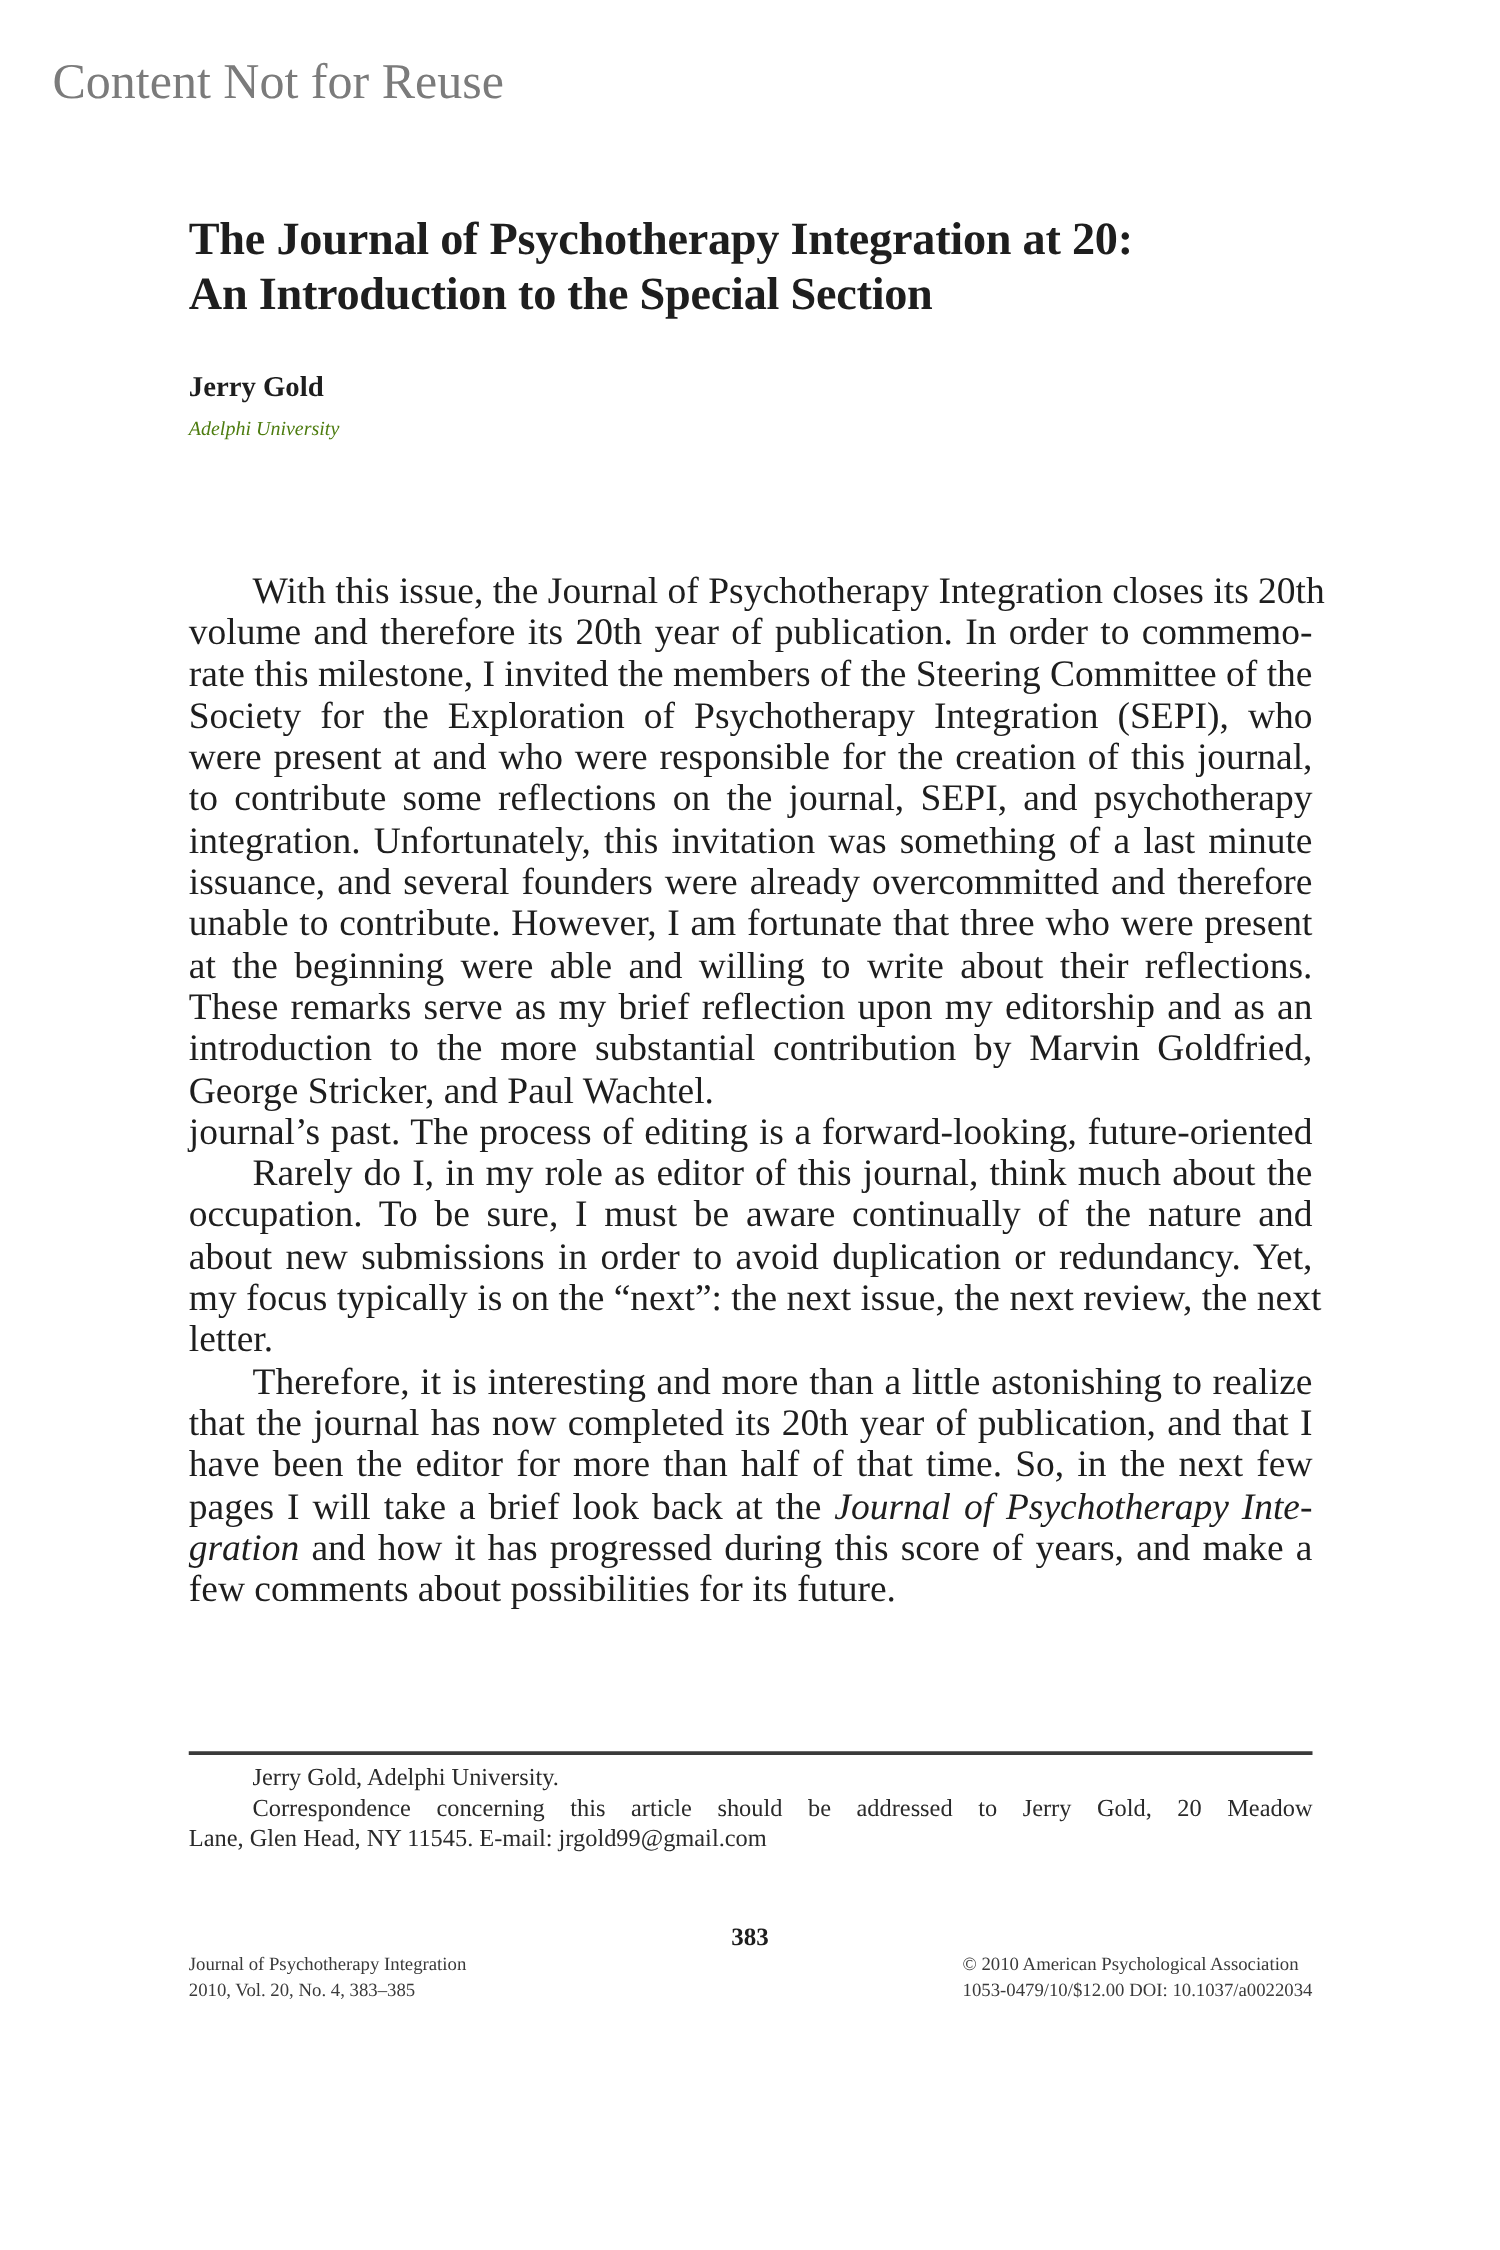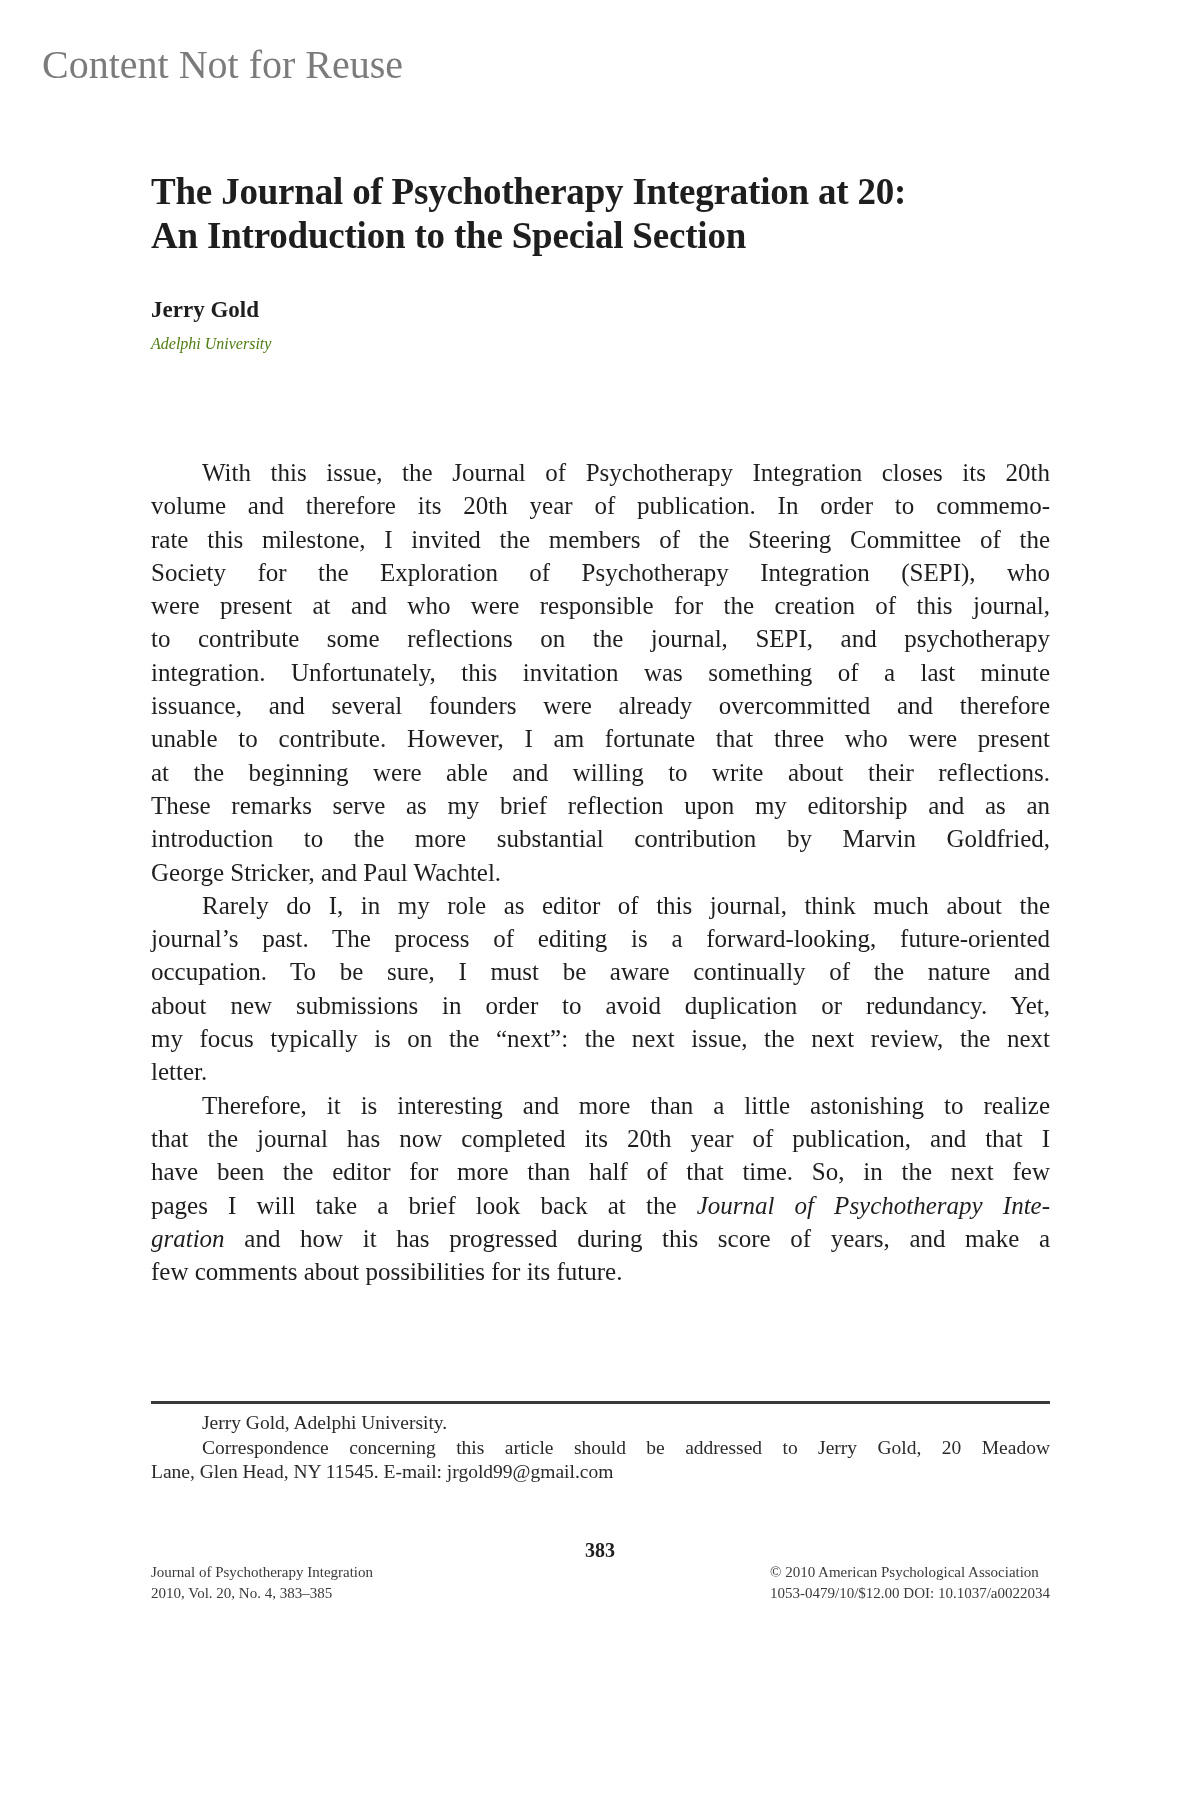--- a/index.html
+++ b/index.html
@@ -18,21 +18,21 @@
     .author {
       position: absolute; left: 151px; top: 295px;
       font-size: 23px; font-weight: bold; line-height: 30px; white-space: nowrap;
     }
     .affil {
       position: absolute; left: 151px; top: 329px;
       font-size: 16px; font-style: italic; line-height: 30px; color: #4d7c0f; white-space: nowrap;
     }
     .body {
       position: absolute; left: 151px; top: 456px; width: 899px;
-      font-size: 25px; line-height: 33.3px; color: #1e1e1e;
+      font-size: 30px; line-height: 33.3px; color: #1e1e1e;
     }
     .line {
       display: block; width: 899px; height: 33.3px; white-space: nowrap;
       text-align: justify; text-align-last: justify; overflow: visible;
     }
     .line.last { text-align: left; text-align-last: left; }
     .line.indent { text-indent: 51px; }
     .line span.it { font-style: italic; }
     .rule {
       position: absolute; left: 151px; top: 1401px; width: 899px; height: 3px; background: #3a3a3a;
@@ -81,22 +81,22 @@
     <div class="line">integration. Unfortunately, this invitation was something of a last minute</div>
     <div class="line">issuance, and several founders were already overcommitted and therefore</div>
     <div class="line">unable to contribute. However, I am fortunate that three who were present</div>
     <div class="line">at the beginning were able and willing to write about their reflections.</div>
     <div class="line">These remarks serve as my brief reflection upon my editorship and as an</div>
     <div class="line">introduction to the more substantial contribution by Marvin Goldfried,</div>
     <div class="line last">George Stricker, and Paul Wachtel.</div>
   </div>
 
   <div>
+    <div class="line">journal’s past. The process of editing is a forward-looking, future-oriented</div>
     <div class="line indent">Rarely do I, in my role as editor of this journal, think much about the</div>
-    <div class="line">journal’s past. The process of editing is a forward-looking, future-oriented</div>
     <div class="line">occupation. To be sure, I must be aware continually of the nature and</div>
     <div class="line">about new submissions in order to avoid duplication or redundancy. Yet,</div>
     <div class="line">my focus typically is on the “next”: the next issue, the next review, the next</div>
     <div class="line last">letter.</div>
   </div>
 
   <div>
     <div class="line indent">Therefore, it is interesting and more than a little astonishing to realize</div>
     <div class="line">that the journal has now completed its 20th year of publication, and that I</div>
     <div class="line">have been the editor for more than half of that time. So, in the next few</div>

